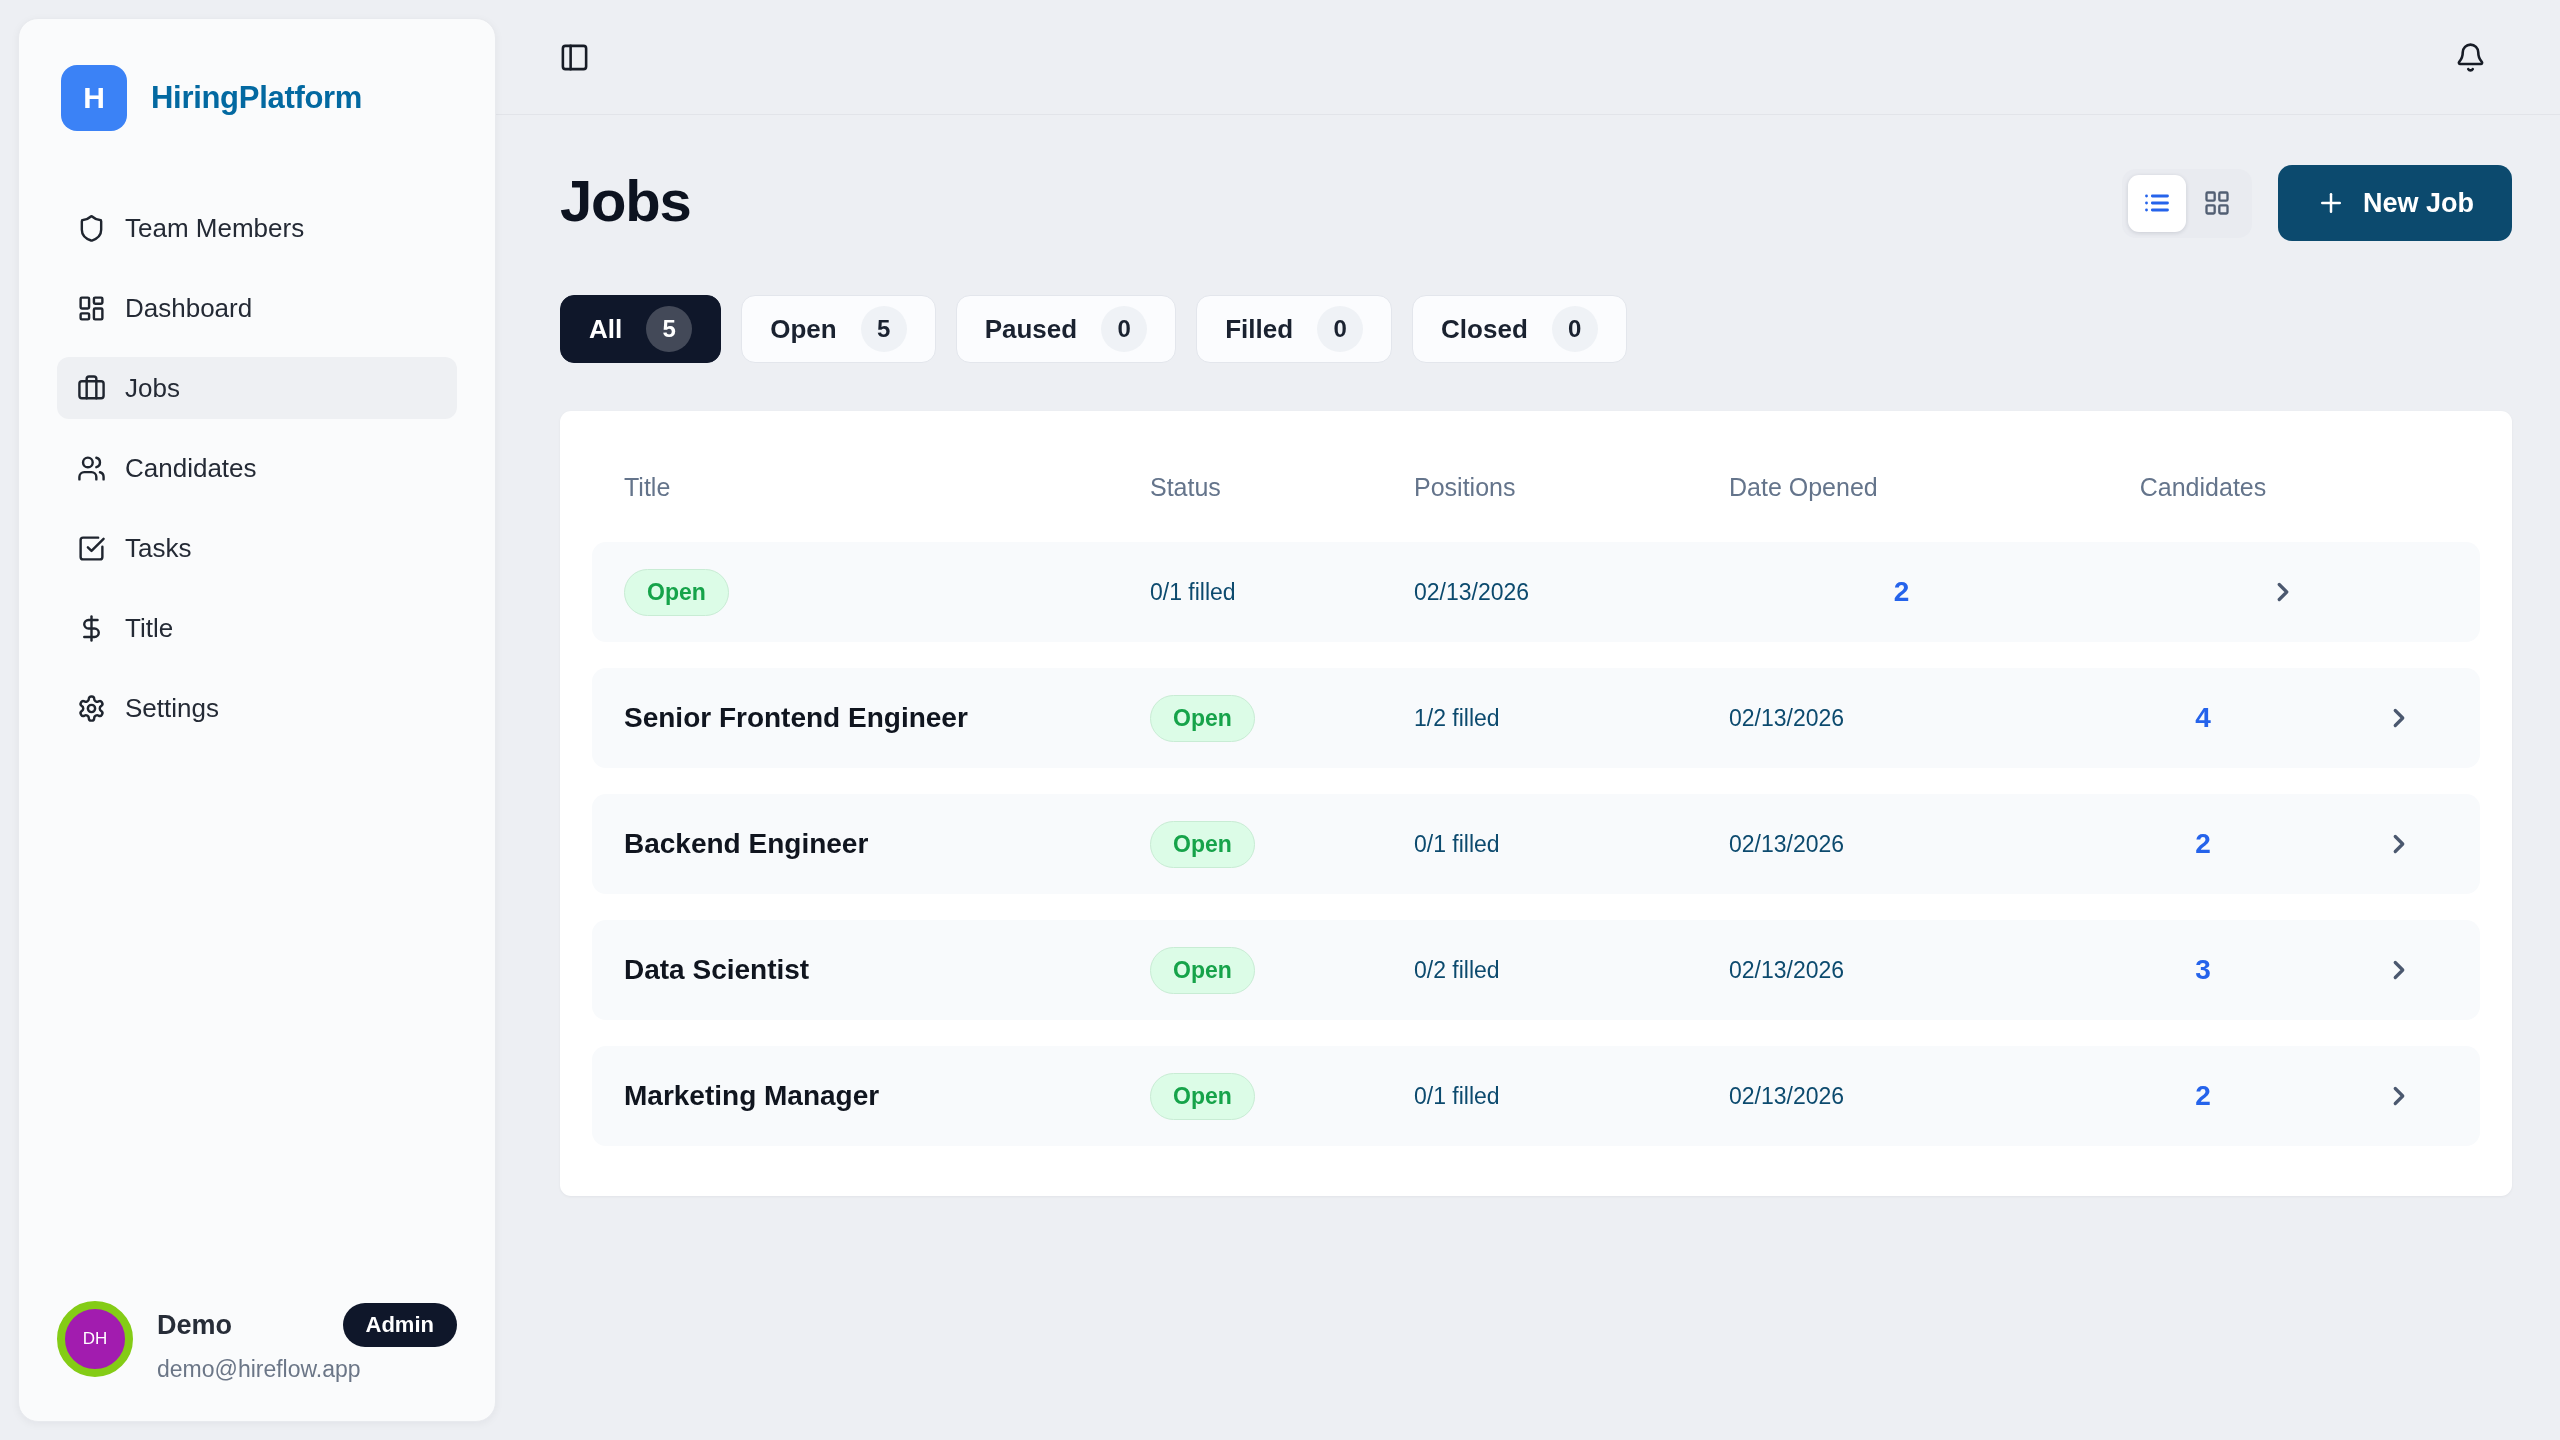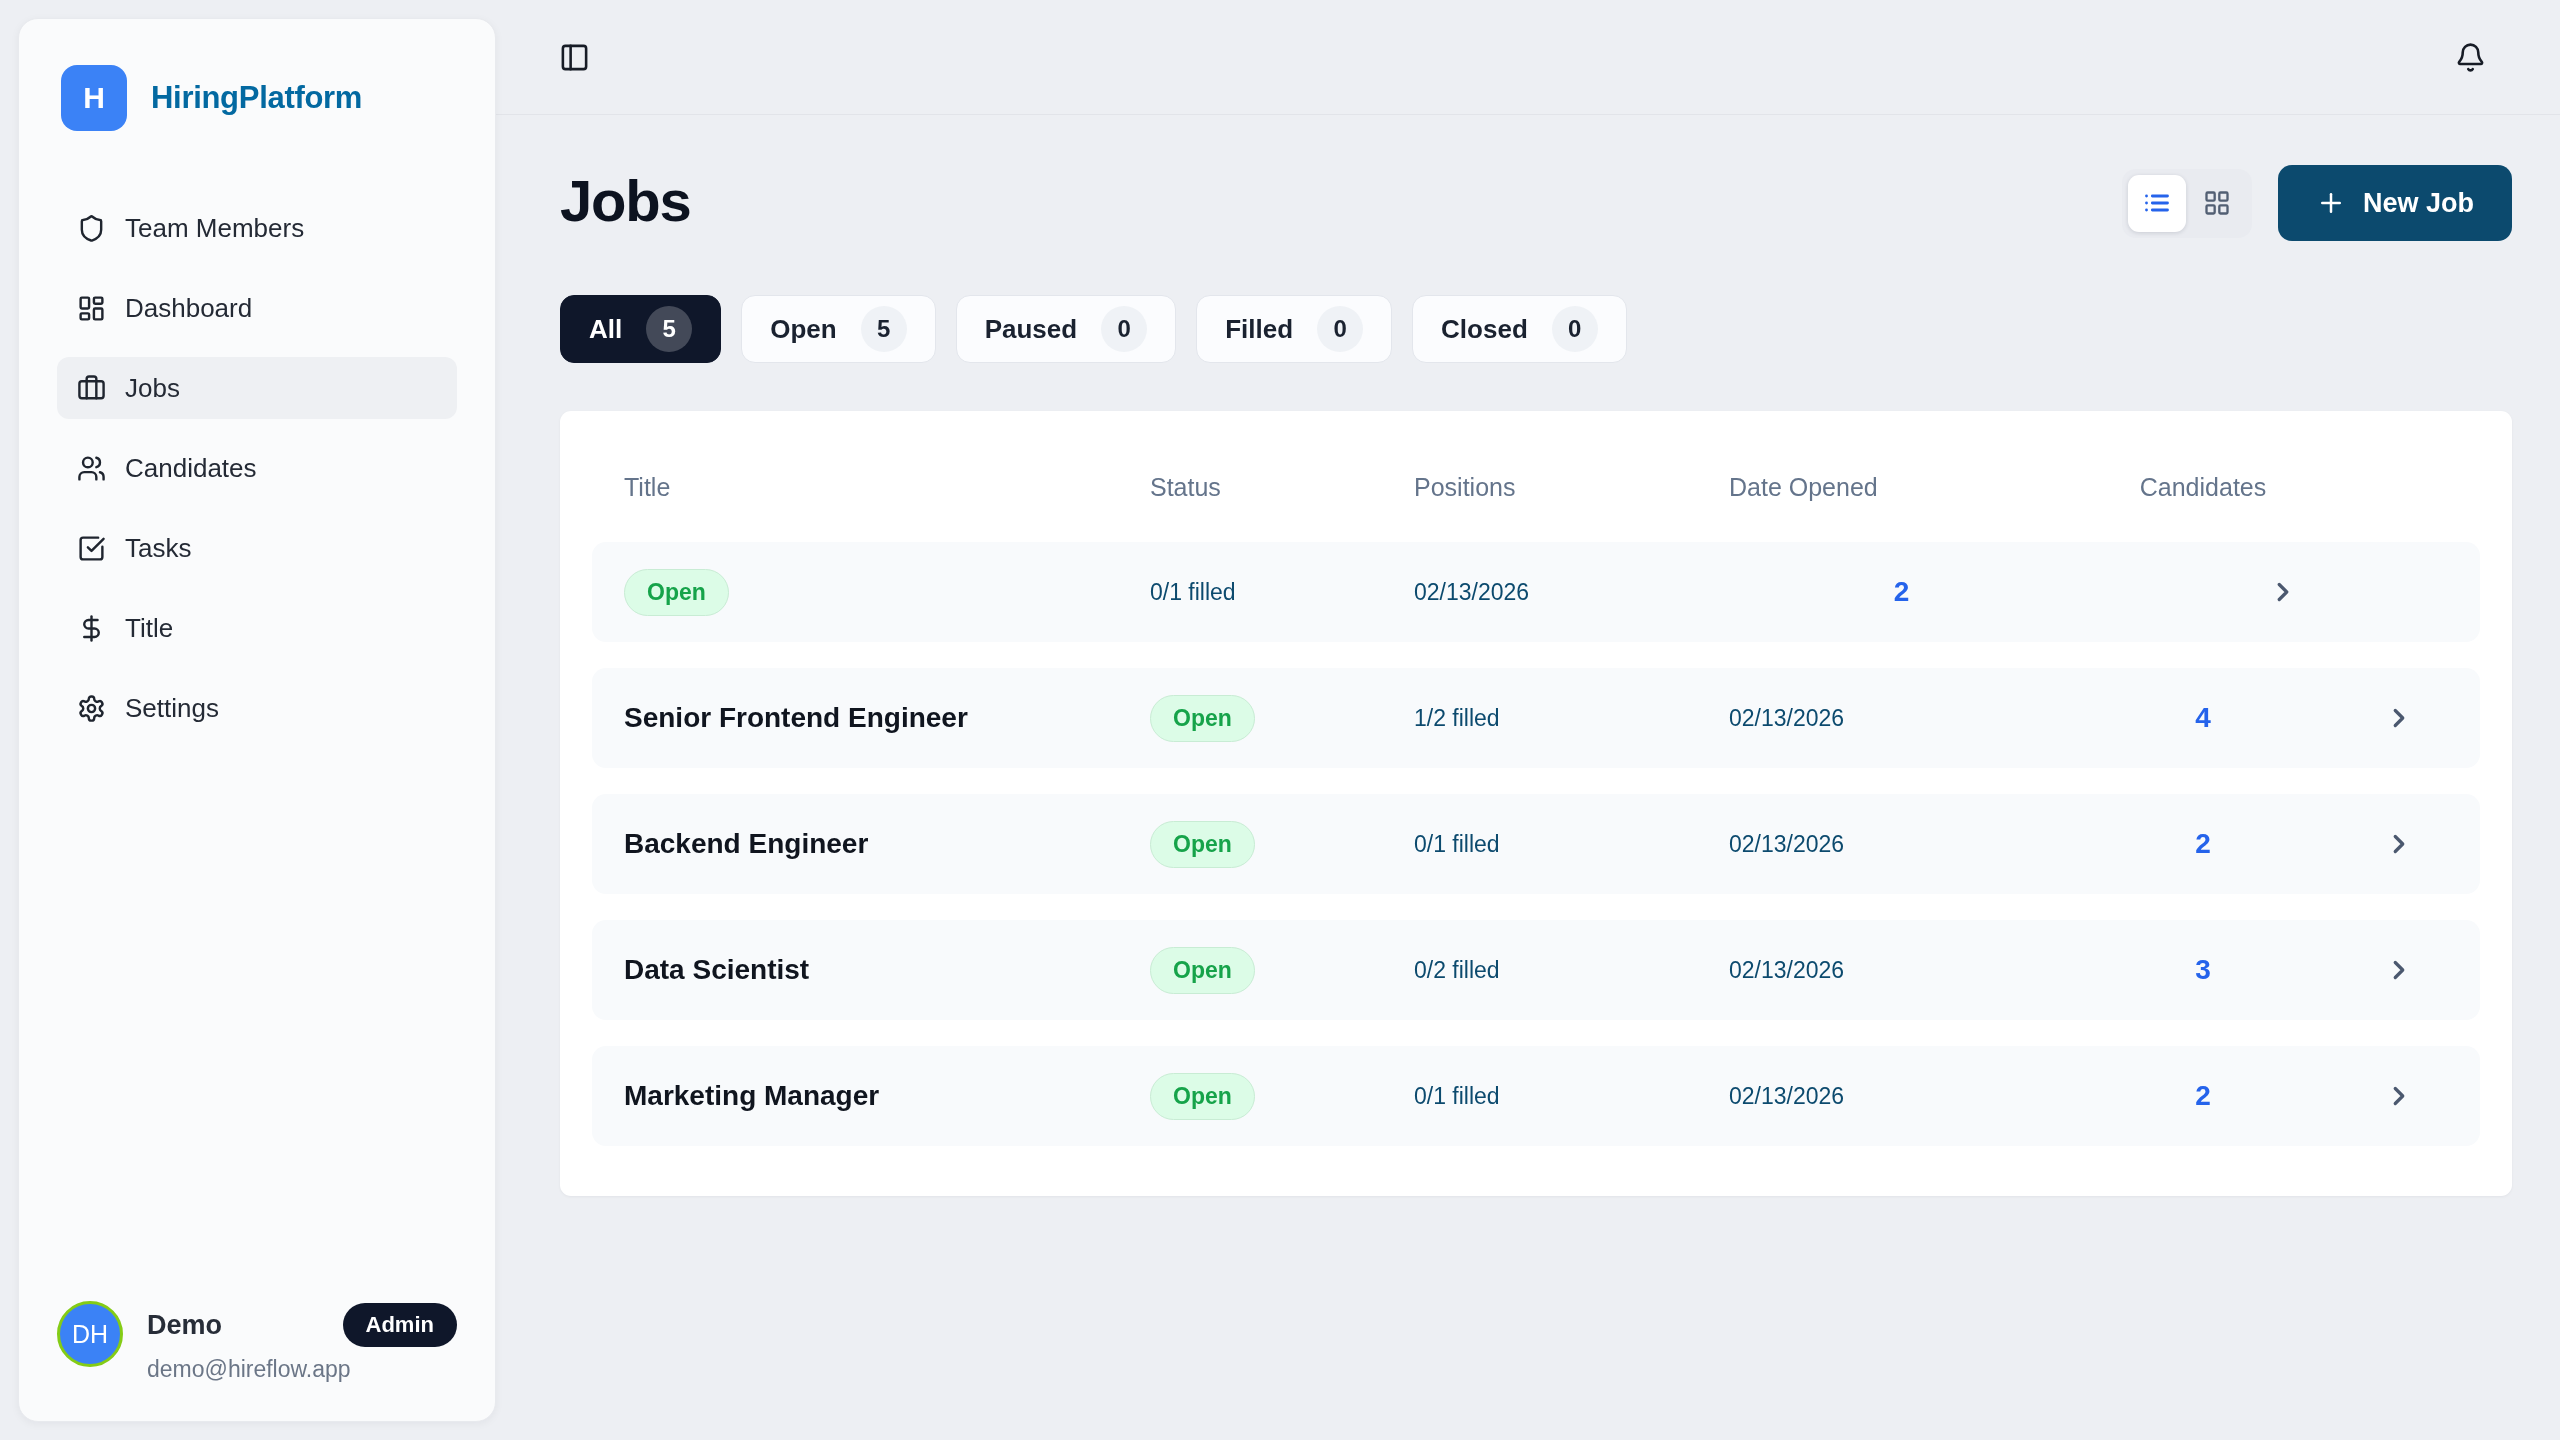--- a/index.html
+++ b/index.html
@@ -22,22 +22,22 @@
     display:flex;align-items:center;justify-content:center;font-size:30px;font-weight:bold;flex:none}
   .brand-name{font-size:31px;font-weight:bold;color:#0369a1;letter-spacing:-.3px}
 
   .nav{margin-top:66px;display:flex;flex-direction:column}
   .nav-item{display:flex;align-items:center;gap:19px;height:62px;padding:0 20px;
     border-radius:12px;font-size:26px;color:#242a35;text-decoration:none;margin-bottom:18px;cursor:pointer}
   .nav-item.active{background:#eef0f3}
   .nav-item svg{width:29px;height:29px;stroke:#1f252f;flex:none}
 
   .user{margin-top:auto;display:flex;align-items:flex-start;gap:24px}
-  .avatar{width:60px;height:60px;border-radius:50%;background:#3b82f6;border:3px solid #84cc16;
-    color:#fff;display:flex;align-items:center;justify-content:center;font-size:25px;flex:none}
+  .avatar{width:60px;height:60px;border-radius:50%;background:#a21caf;border:8px solid #84cc16;
+    color:#fff;display:flex;align-items:center;justify-content:center;font-size:17px;flex:none}
   .user-main{flex:1;min-width:0;padding-top:2px}
   .user-top{display:flex;align-items:center;justify-content:space-between}
   .user-name{font-size:27px;font-weight:bold;color:#272d38}
   .role-badge{background:#0f172a;color:#fff;font-size:22px;font-weight:bold;
     padding:9px 23px;border-radius:999px;cursor:default}
   .user-email{font-size:23px;color:#6b7687;margin-top:9px}
 
   
   .main{margin-left:496px;height:100%;box-sizing:border-box;display:flex;flex-direction:column}
   .topbar{height:114px;flex:none;display:flex;align-items:center;justify-content:space-between;

